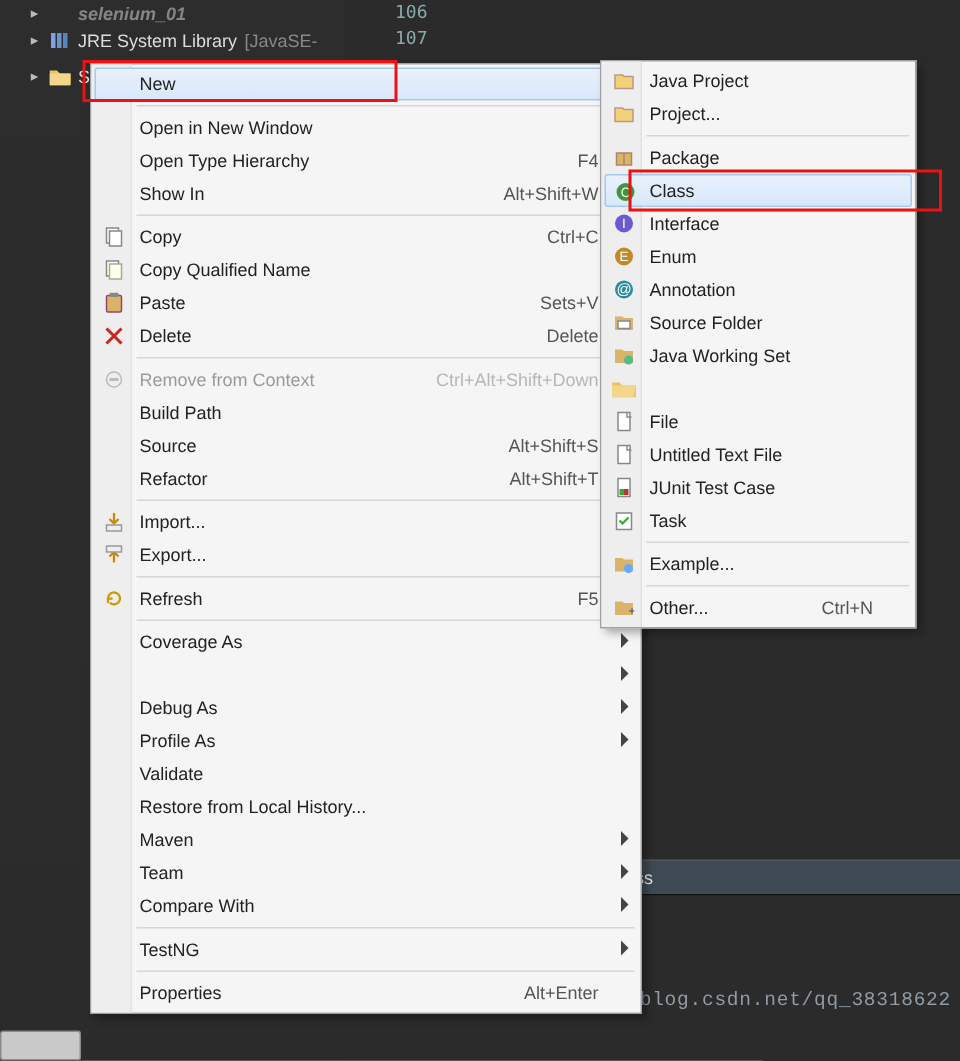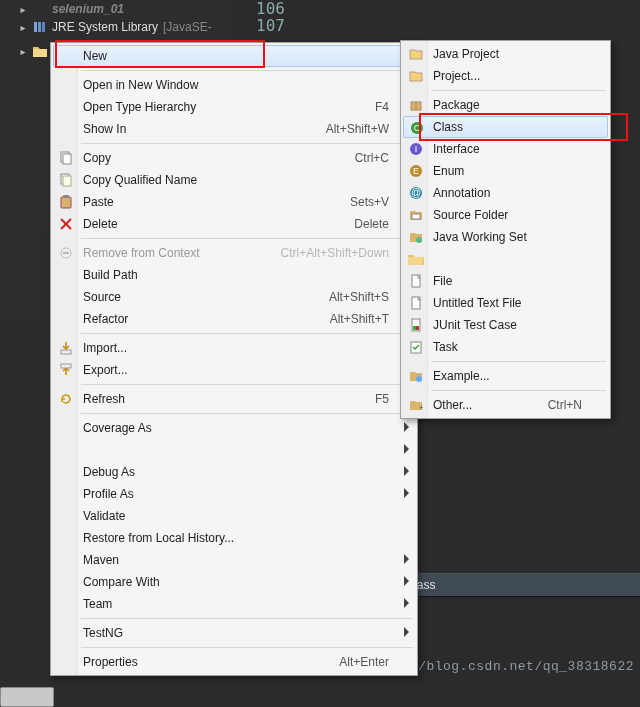--- a/index.html
+++ b/index.html
@@ -32,21 +32,21 @@
 
   
   .right-pane {
     position: absolute;
     left: 230px; top: 0; right: 0; height: 707px;
     background: #2b2b2b;
   }
   .linenos {
     position: absolute;
     left: 0; top: 0; width: 55px;
-    color: #8aa; font-family: Consolas, monospace; font-size: 16px;
+    color: #8aa; font-family: Consolas, monospace; font-size: 12px;
     text-align: right;
     padding-right: 8px;
   }
   .linenos div { height: 17px; line-height:17px; }
 
   .status-strip {
     position: absolute;
     left: 0; bottom: 110px;
     right: 0; height: 22px;
     background: #3f4a55;
@@ -196,21 +196,21 @@
           <rect x="1" y="5" width="6" height="8" fill="#b33"></rect>
           <rect x="8" y="3" width="6" height="10" fill="#3a3"></rect>
         </svg>
     </span>
     <span>Results of running class</span>
   </div>
 </div>
 
 <div class="watermark">http://blog.csdn.net/qq_38318622</div>
 
-<div class="menu" id="ctx" style="left:50px; top:42px; width:362px;">
+<div class="menu" id="ctx" style="left:60px; top:42px; width:362px;">
   <div class="icon-col"></div>
 <div class="menu-item hl-blue">
       <span class="lbl">New</span>
       <span class="arrow"></span>
     </div>
     <div class="menu-sep"></div>
     <div class="menu-item">
       <span class="lbl">Open in New Window</span>
     </div>
     <div class="menu-item">
@@ -337,25 +337,25 @@
       <span class="lbl">Validate</span>
     </div>
     <div class="menu-item">
       <span class="lbl">Restore from Local History...</span>
     </div>
     <div class="menu-item">
       <span class="lbl">Maven</span>
       <span class="arrow"></span>
     </div>
     <div class="menu-item">
+      <span class="lbl">Team</span>
+      <span class="arrow"></span>
+    </div>
+    <div class="menu-item">
       <span class="lbl">Compare With</span>
-      <span class="arrow"></span>
-    </div>
-    <div class="menu-item">
-      <span class="lbl">Team</span>
       <span class="arrow"></span>
     </div>
     <div class="menu-sep"></div>
     <div class="menu-item">
       <span class="lbl">TestNG</span>
       <span class="arrow"></span>
     </div>
     <div class="menu-sep"></div>
     <div class="menu-item">
       <span class="lbl">Properties</span>

